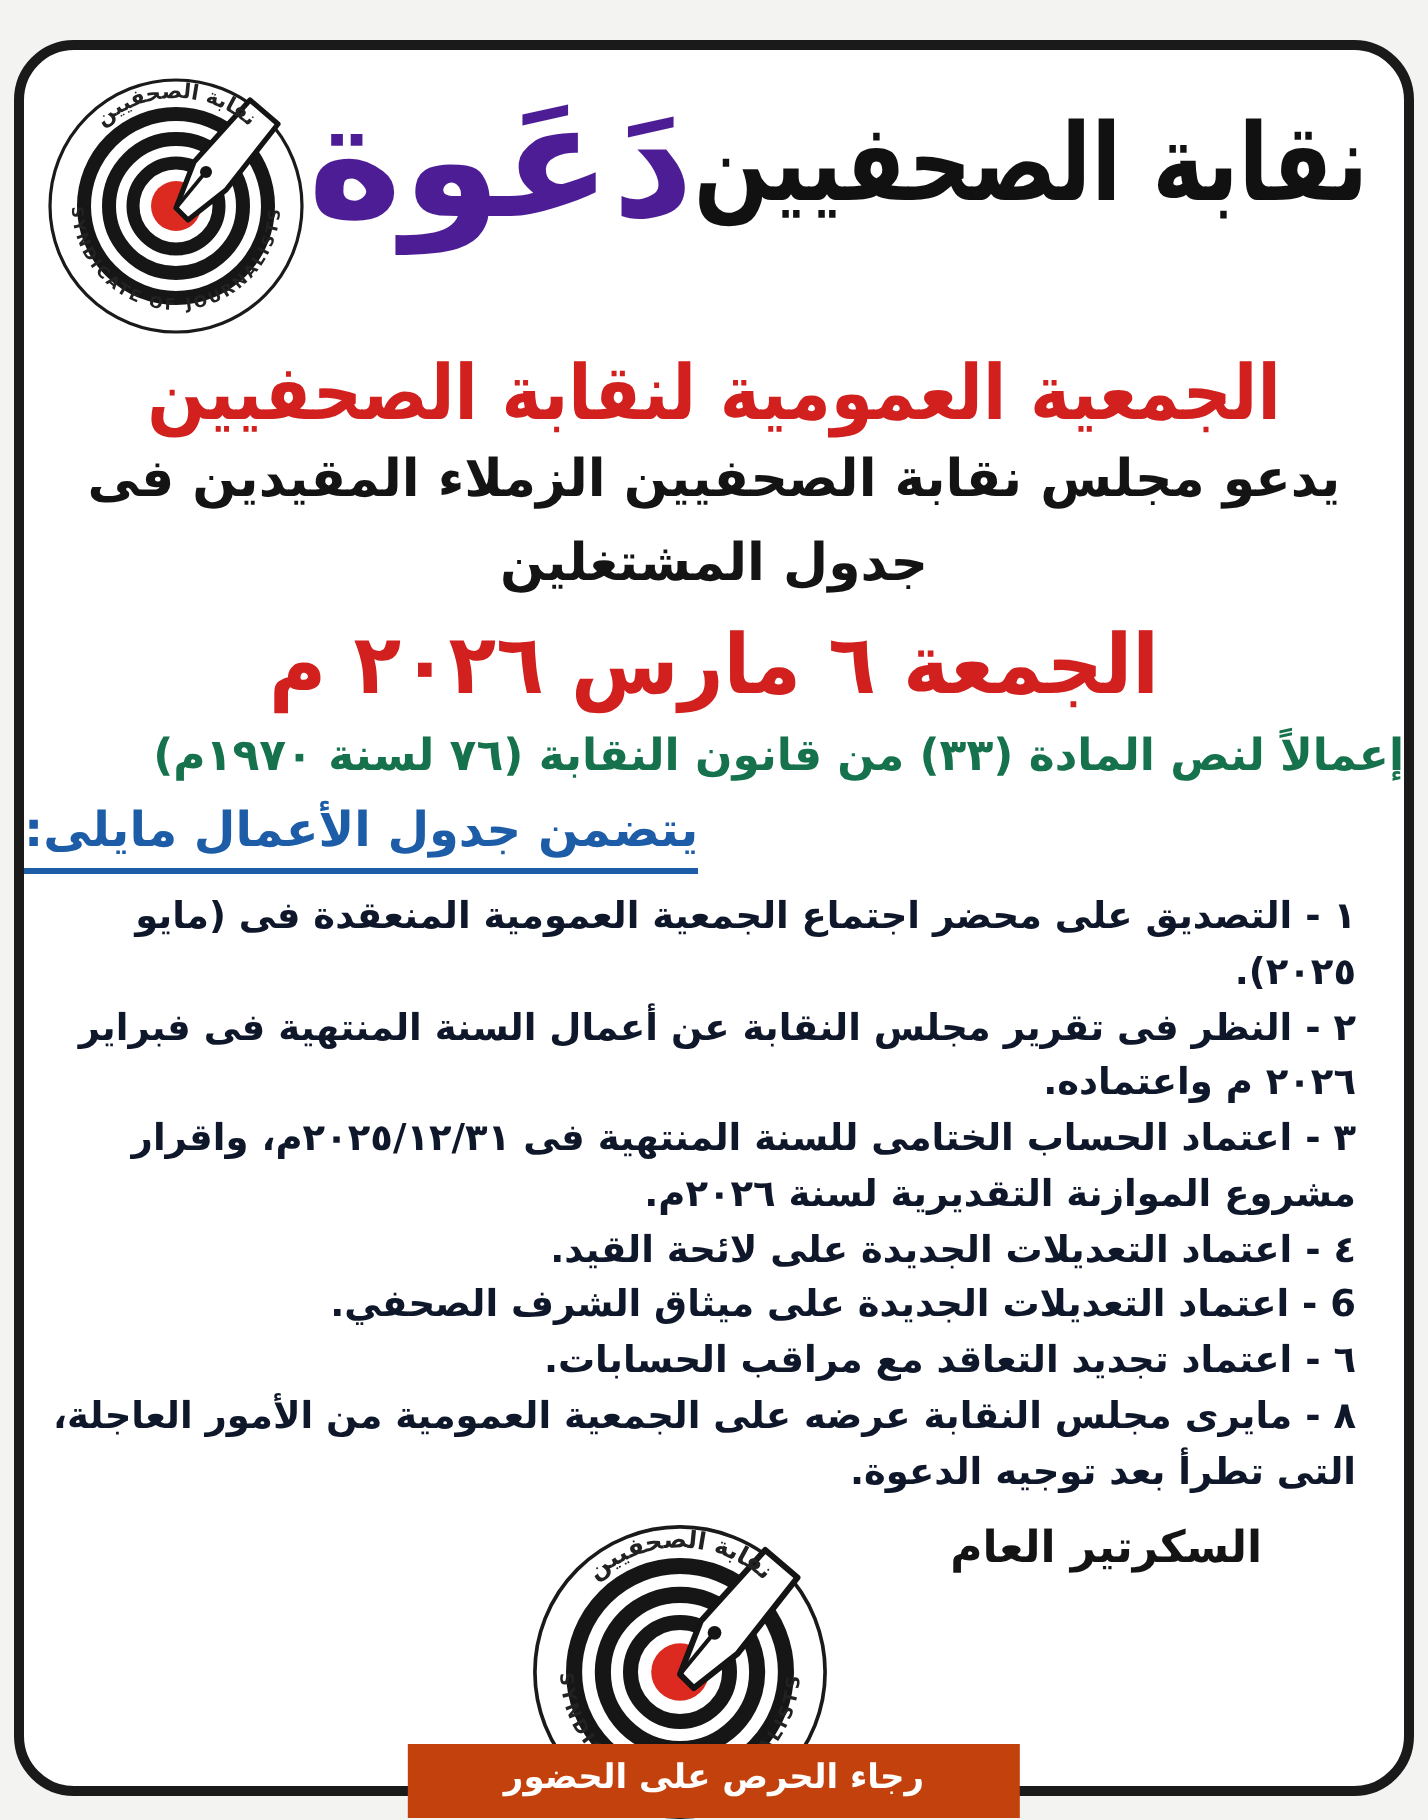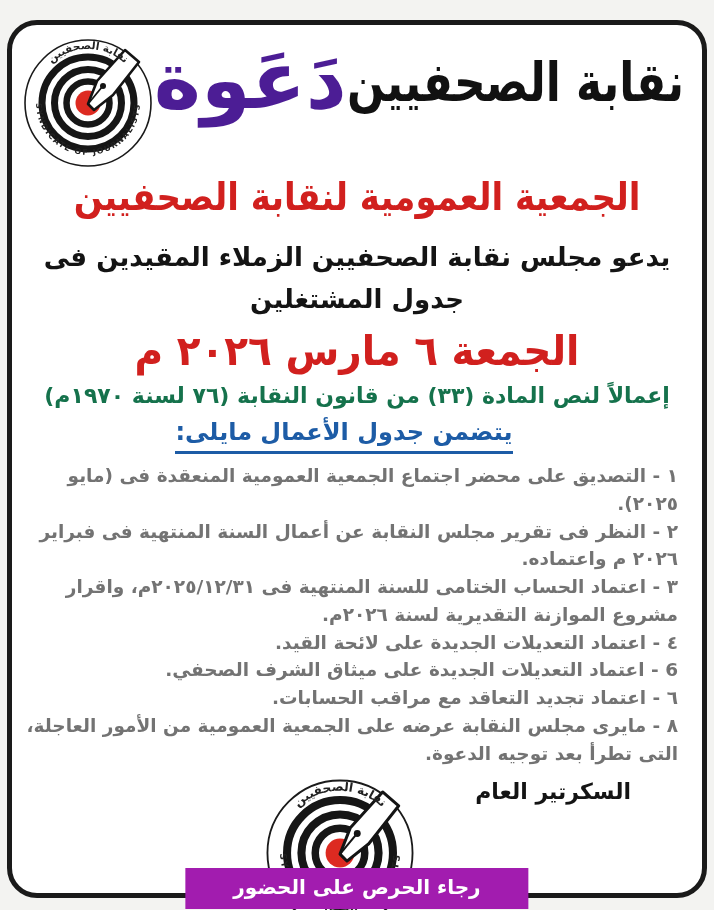--- a/index.html
+++ b/index.html
@@ -24,41 +24,41 @@
     line-height: 1.2; margin-top: -2px;
   }
   .logo-box { flex: 0 0 auto; }
   .logo-top { width: 132px; height: 132px; margin-top: 2px; }
   .logo-bottom { width: 152px; height: 152px; }
   
   .main-heading {
     text-align: center; color: #d1201e; font-size: 34px; font-weight: bold;
     margin-top: 0px; transform: scaleY(1.12);
   }
-  .invite-par { text-align: center; color: #141414; font-size: 26px; font-weight: bold; line-height: 1.6; margin-top: 20px; }
+  .invite-par { text-align: center; color: #141414; font-size: 26px; font-weight: bold; line-height: 1.6; margin-top: 3px; }
   .date-line { text-align: center; color: #d1201e; font-size: 39px; font-weight: bold; margin-top: 8px; transform: scaleY(1.06); }
-  .legal-line { text-align: center; color: #15724c; font-size: 22px; font-weight: bold; margin-top: 10px; }
-  .agenda-heading-wrap { text-align: center; padding: 10px 26px 0 0; }
+  .legal-line { color: #15724c; font-size: 22px; font-weight: bold; margin-top: 10px; }
+  .agenda-heading-wrap { text-align: left; padding: 10px 26px 0 0; }
   .agenda-heading {
     display: inline-block; color: #1d5ca6; font-size: 24px; font-weight: bold;
     border-bottom: 3px solid #1d5ca6; padding-bottom: 5px;
   }
   .agenda-list { padding: 8px 24px 0 12px; }
-  .agenda-item { color: #737373; font-size: 18.5px; font-weight: bold; line-height: 1.5; text-align: right; }
+  .agenda-item { color: #0f172a; font-size: 18.5px; font-weight: bold; line-height: 1.5; text-align: right; }
   
   .sig-row { display: flex; align-items: flex-start; padding: 8px 20px 0 20px; }
   .sig-col { text-align: center; }
   .sig-col-right { flex: 1.15; padding-top: 4px; }
   .sig-center { flex: 0 0 168px; padding-top: 2px; text-align: center; }
   .sig-col-left { flex: 1; padding-top: 6px; }
   .sig-title { font-size: 22px; font-weight: bold; color: #141414; }
   
   .attendance-bar {
     position: absolute; left: 50%; transform: translateX(-50%); bottom: -16px;
-    background: #a21caf; color: #ffffff; font-size: 20px; font-weight: bold;
+    background: #c2410c; color: #ffffff; font-size: 17px; font-weight: bold;
     padding: 7px 48px 10px; white-space: nowrap;
   }
 </style>
 </head>
 <body>
 
 <div class="doc-frame">
 
   <div class="header">
     <div class="syndicate-title">نقابة الصحفيين</div>

